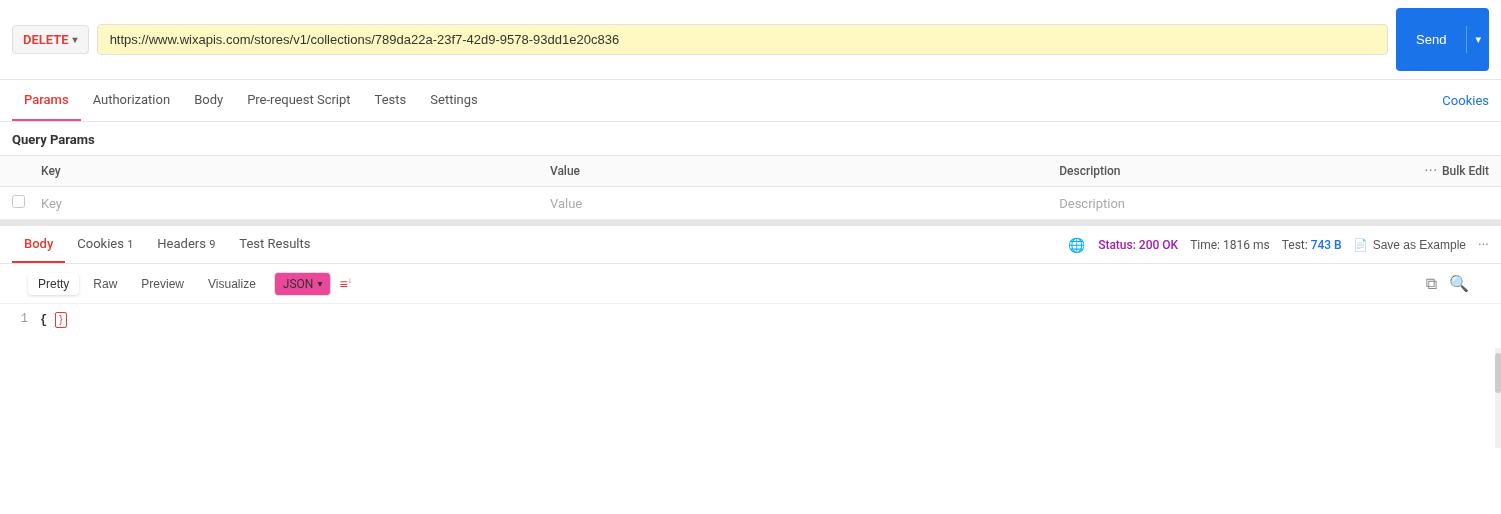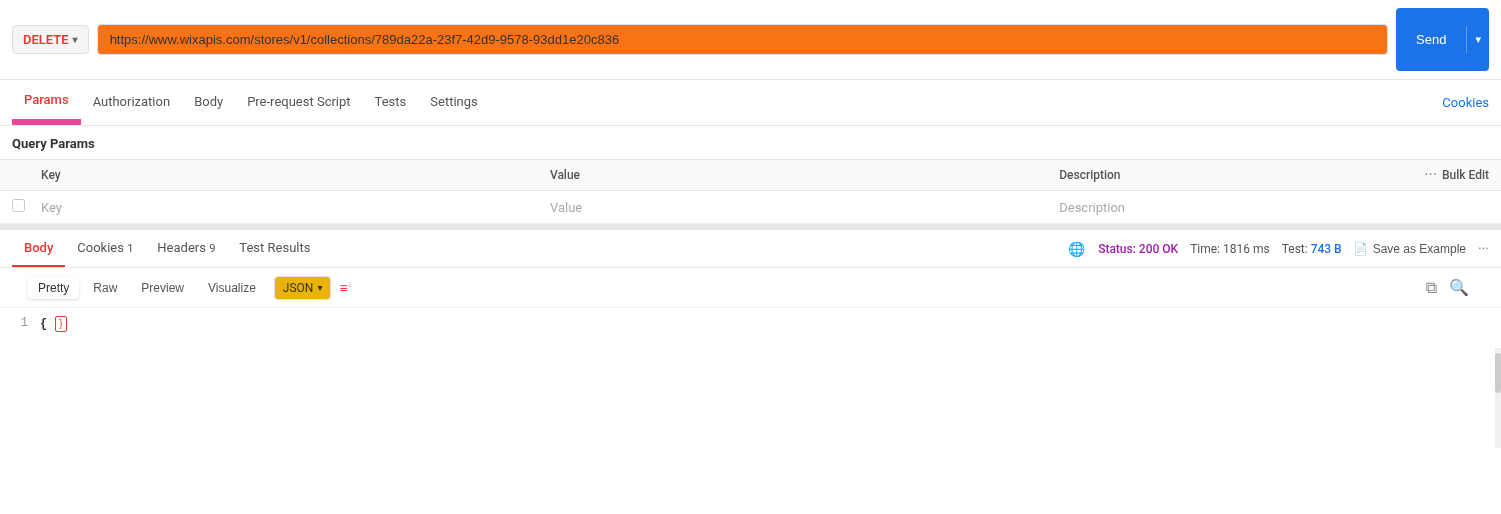--- a/index.html
+++ b/index.html
@@ -29,21 +29,21 @@
     }
     .method-select .chevron { color: #666; font-size: 10px; }
     .url-input {
       flex: 1;
       border: 1px solid #e0e0e0;
       border-radius: 4px;
       padding: 7px 12px;
       font-size: 13px;
       color: #333;
       outline: none;
-      background: #f97316;
+      background: #fef9c3;
     }
     .send-btn {
       display: flex;
       align-items: center;
       background: #1a73e8;
       color: #fff;
       border: none;
       border-radius: 4px;
       padding: 17px 0;
       cursor: pointer;
@@ -82,21 +82,21 @@
     .tab {
       padding: 12px 12px;
       cursor: pointer;
       color: #555;
       font-size: 13px;
       border-bottom: 2px solid transparent;
       white-space: nowrap;
     }
     .tab.active {
       color: #e53935;
-      border-bottom: 6px solid #ec4899;
+      border-bottom: 2px solid #ec4899;
       font-weight: 500;
     }
     .tabs-spacer { flex: 1; }
     .cookies-link {
       color: #1a73e8;
       font-size: 13px;
       cursor: pointer;
       padding: 12px 0;
     }
 
@@ -220,21 +220,21 @@
     .json-select {
       display: flex;
       align-items: center;
       gap: 4px;
       border: 1px solid #e0e0e0;
       border-radius: 4px;
       padding: 4px 8px;
       font-size: 12px;
       color: #333;
       cursor: pointer;
-      background: #eab308;
+      background: #ec4899;
       margin-left: 4px;
     }
     .filter-icon {
       color: #e53935;
       font-size: 14px;
       cursor: pointer;
       margin-left: 4px;
     }
     .fmt-toolbar-spacer { flex: 1; }
     .copy-icon, .search-icon-btn {

